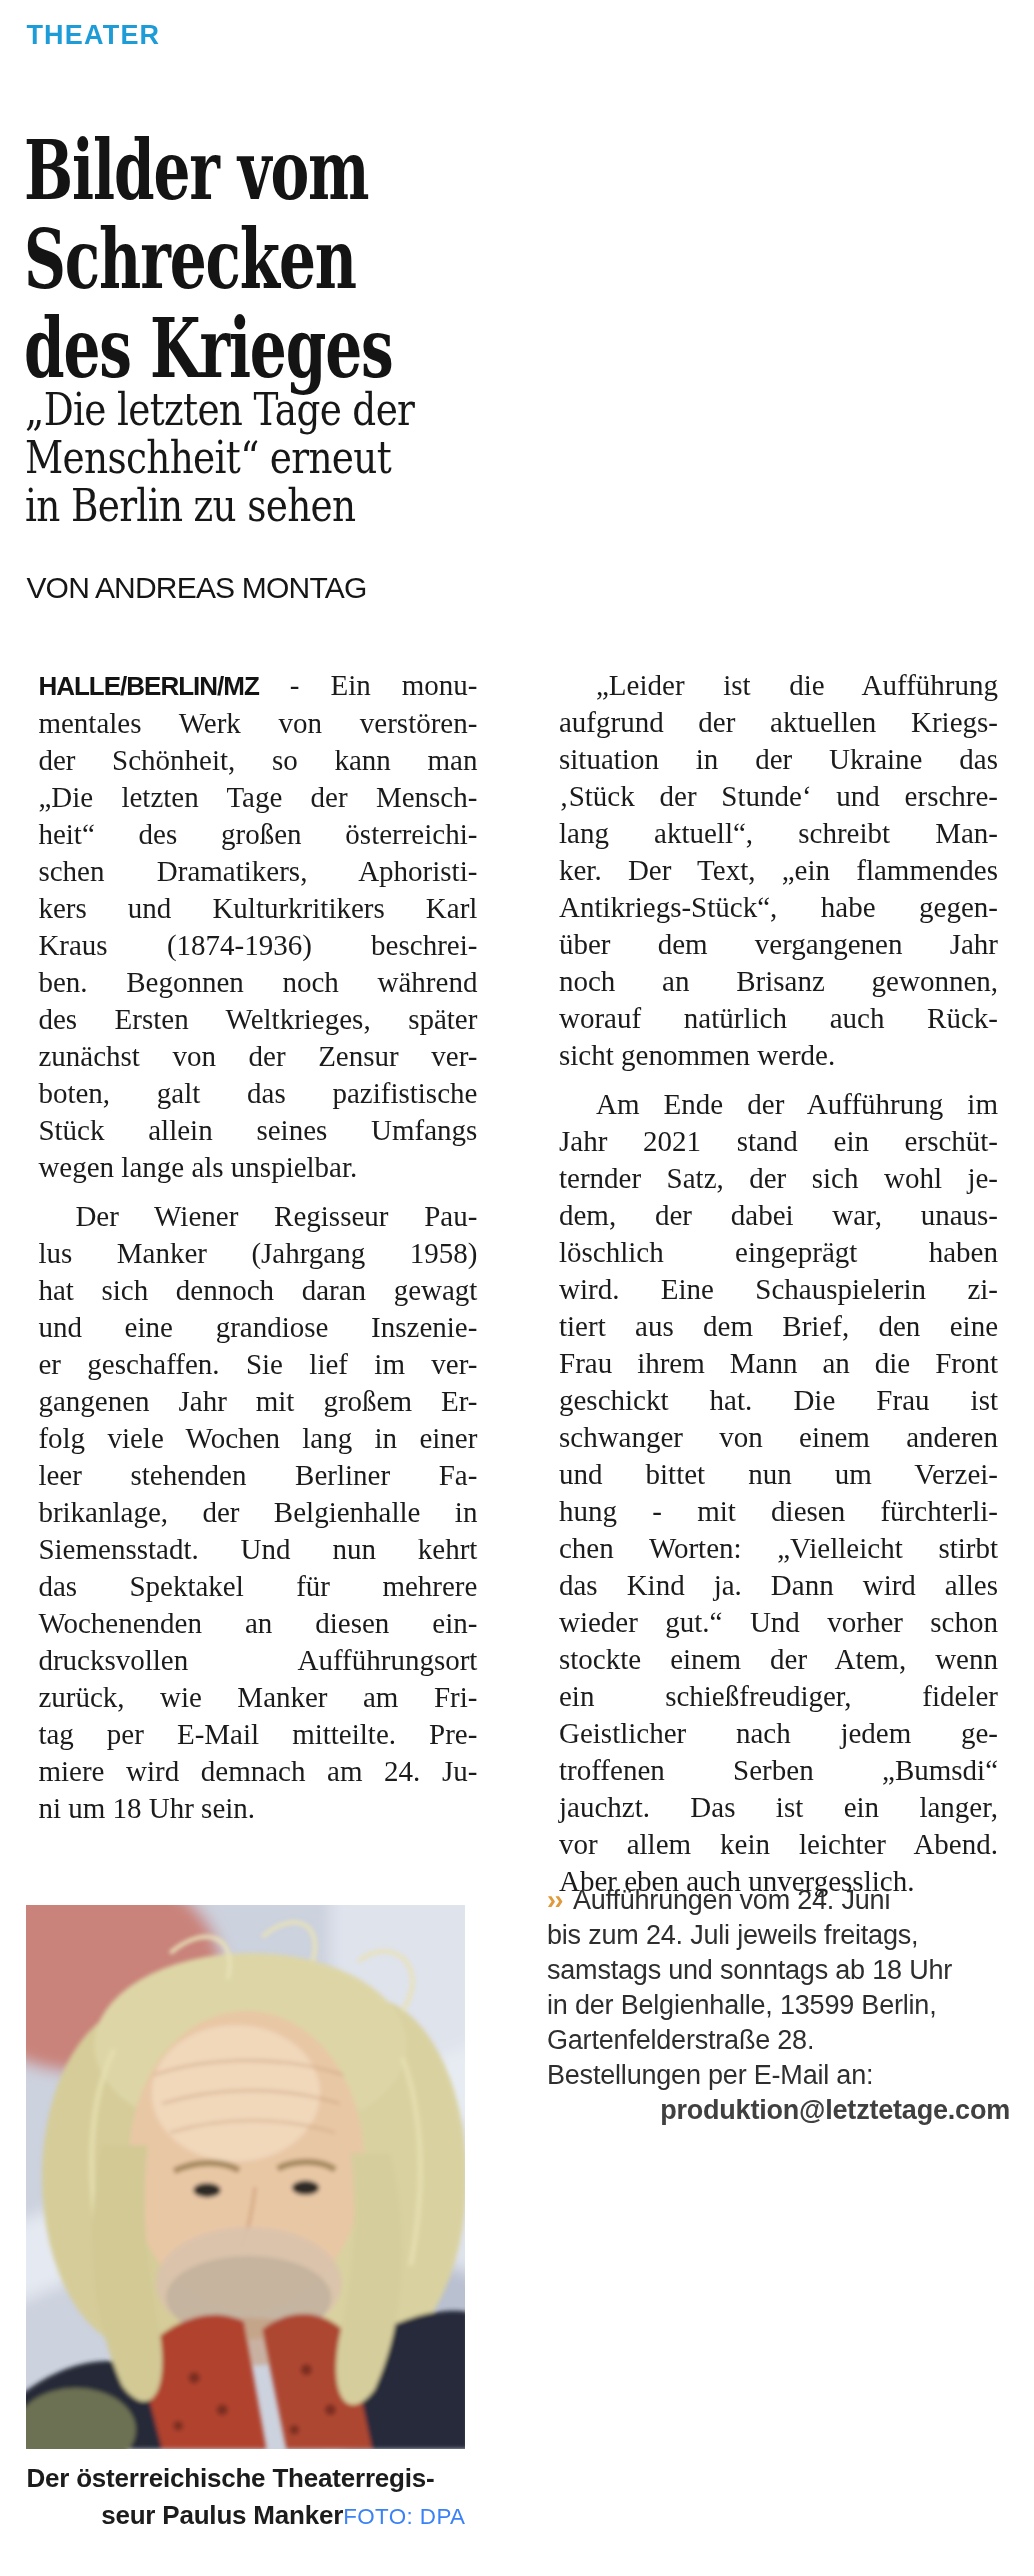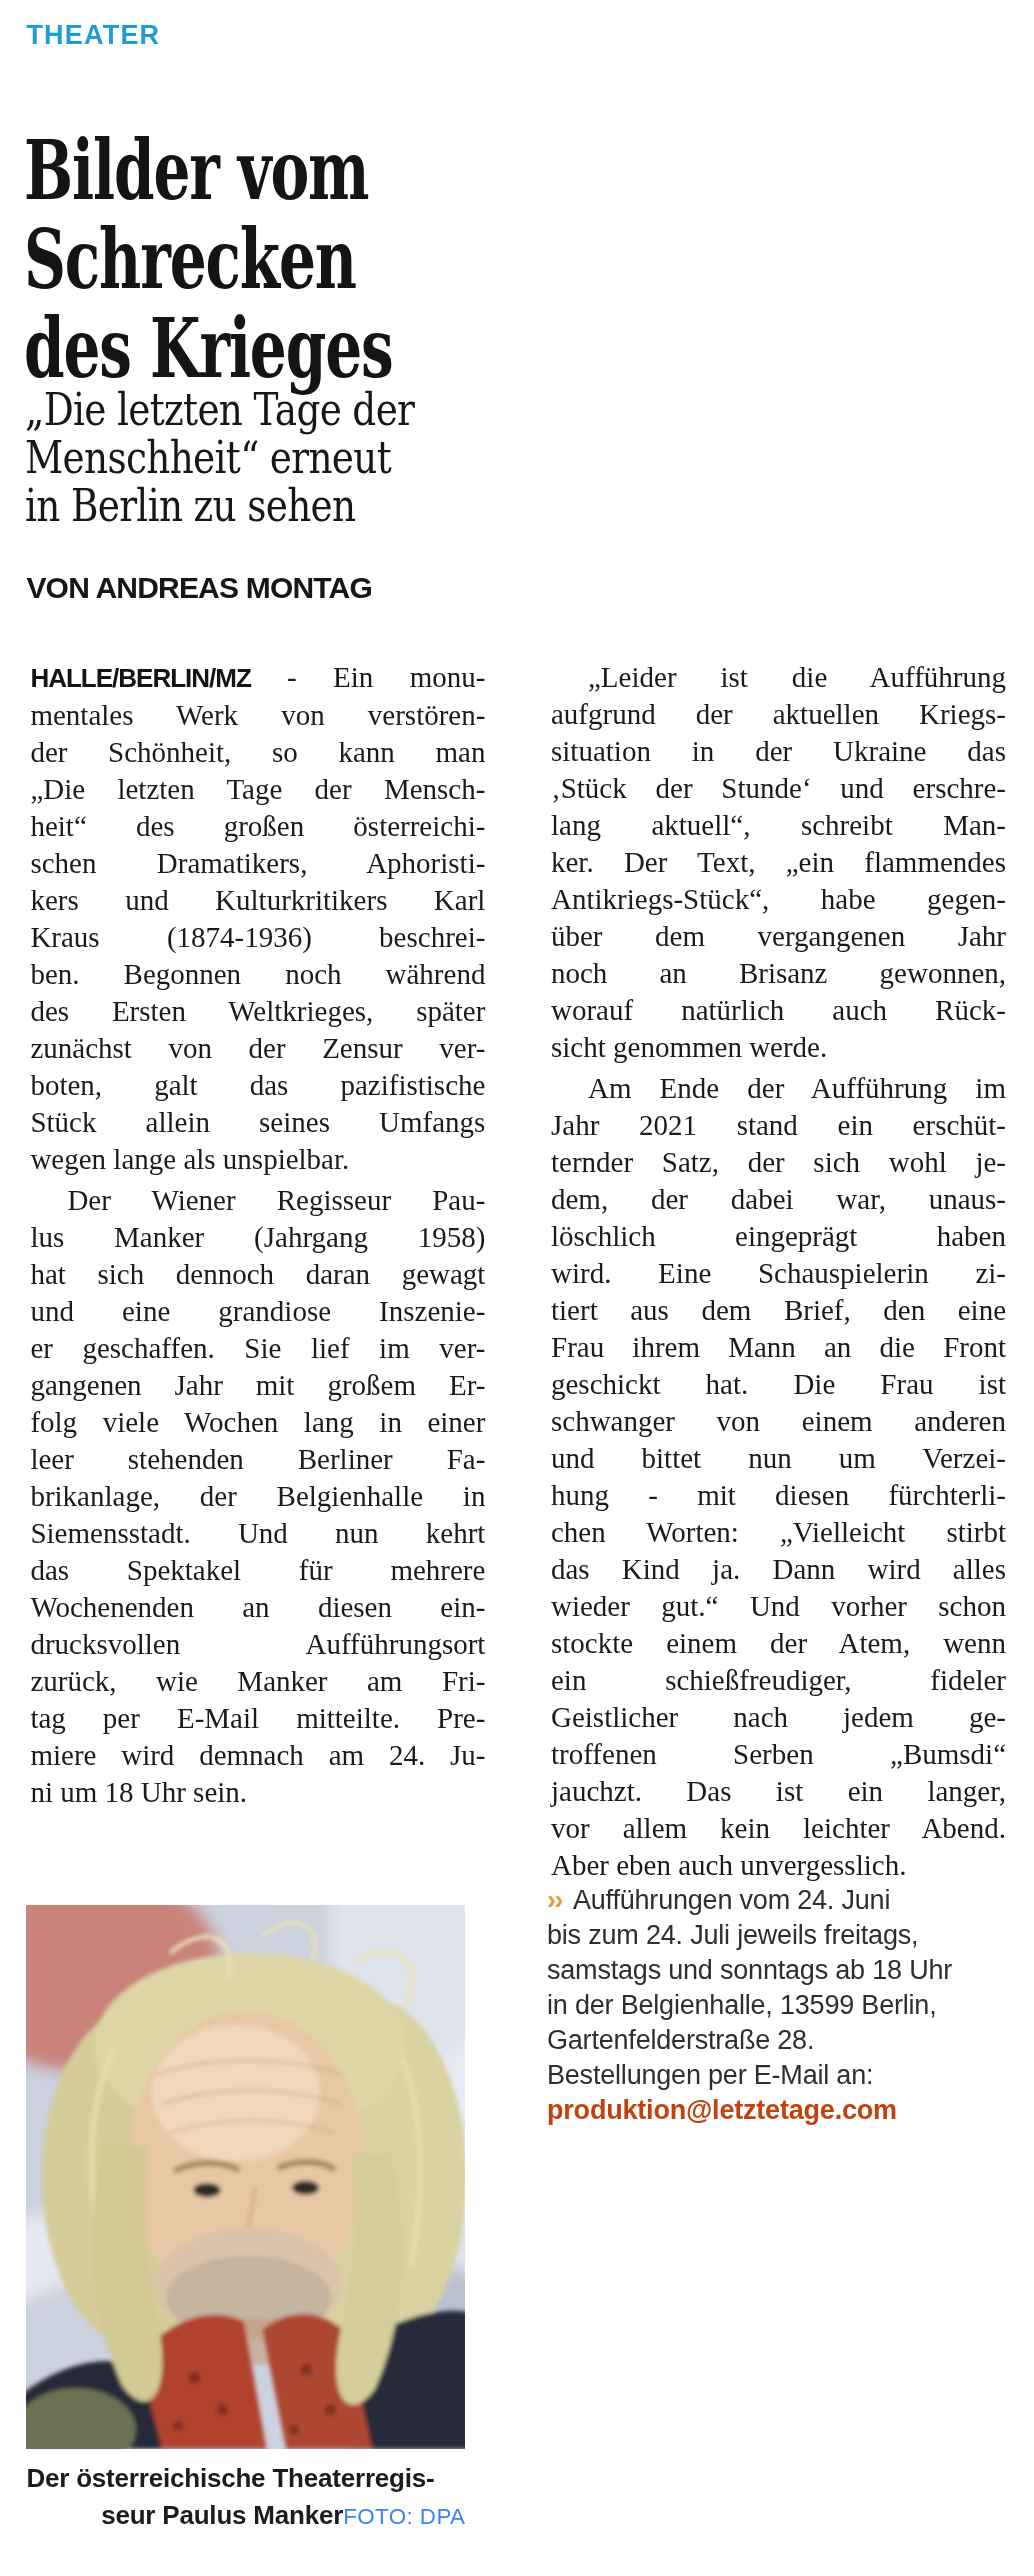--- a/index.html
+++ b/index.html
@@ -35,49 +35,49 @@
     font-family:"DejaVu Serif",serif;
     font-weight:400;font-size:44px;line-height:48px;
     color:#171717;letter-spacing:-0.8px;
     transform:scaleX(0.85);transform-origin:0 0;
   }
   .hline,.sline{display:block;white-space:nowrap;}
   
   #byline{
     position:absolute;left:26.4px;top:570px;
     font-family:"Liberation Sans",sans-serif;
-    font-weight:700;font-size:30px;line-height:35px;
+    font-weight:400;font-size:30px;line-height:35px;
     letter-spacing:-0.8px;color:#161616;
   }
   
   .col{
     position:absolute;top:655px;width:463px;
     font-family:"Liberation Serif",serif;
     font-size:29px;line-height:37px;color:#1b1b1b;
   }
   #col-left{left:26.4px;}
   #col-right{left:547px;}
-  .para{margin:4px;}
+  .para{margin:12px;}
   .para.indent .line:first-child{text-indent:37px;}
   .line{display:block;text-align:justify;text-align-last:justify;}
   .line.last{text-align-last:left;}
   .lead-in{
     font-family:"Liberation Sans",sans-serif;
     font-weight:700;font-size:26px;letter-spacing:-1px;
     color:#141414;
   }
   
   #infobox{
     position:absolute;left:547px;top:1883px;width:463px;
     font-family:"Liberation Sans",sans-serif;
     font-size:27px;line-height:35px;color:#2e2e2e;
     letter-spacing:-0.2px;
   }
   .iline{display:block;text-align:left;}
-  .iline.bold{font-weight:700;color:#c2410c;}
+  .iline.bold{font-weight:700;color:#404040;text-align:right;}
   .iline .marker{color:#E09A3C;font-weight:700;margin-right:11.2px;letter-spacing:-1.6px;}
   
   #photo{
     position:absolute;left:26.4px;top:1905px;width:439px;height:544px;
     display:block;
   }
   
   #caption{
     position:absolute;left:26.4px;top:2460px;width:439px;
     font-family:"Liberation Sans",sans-serif;

